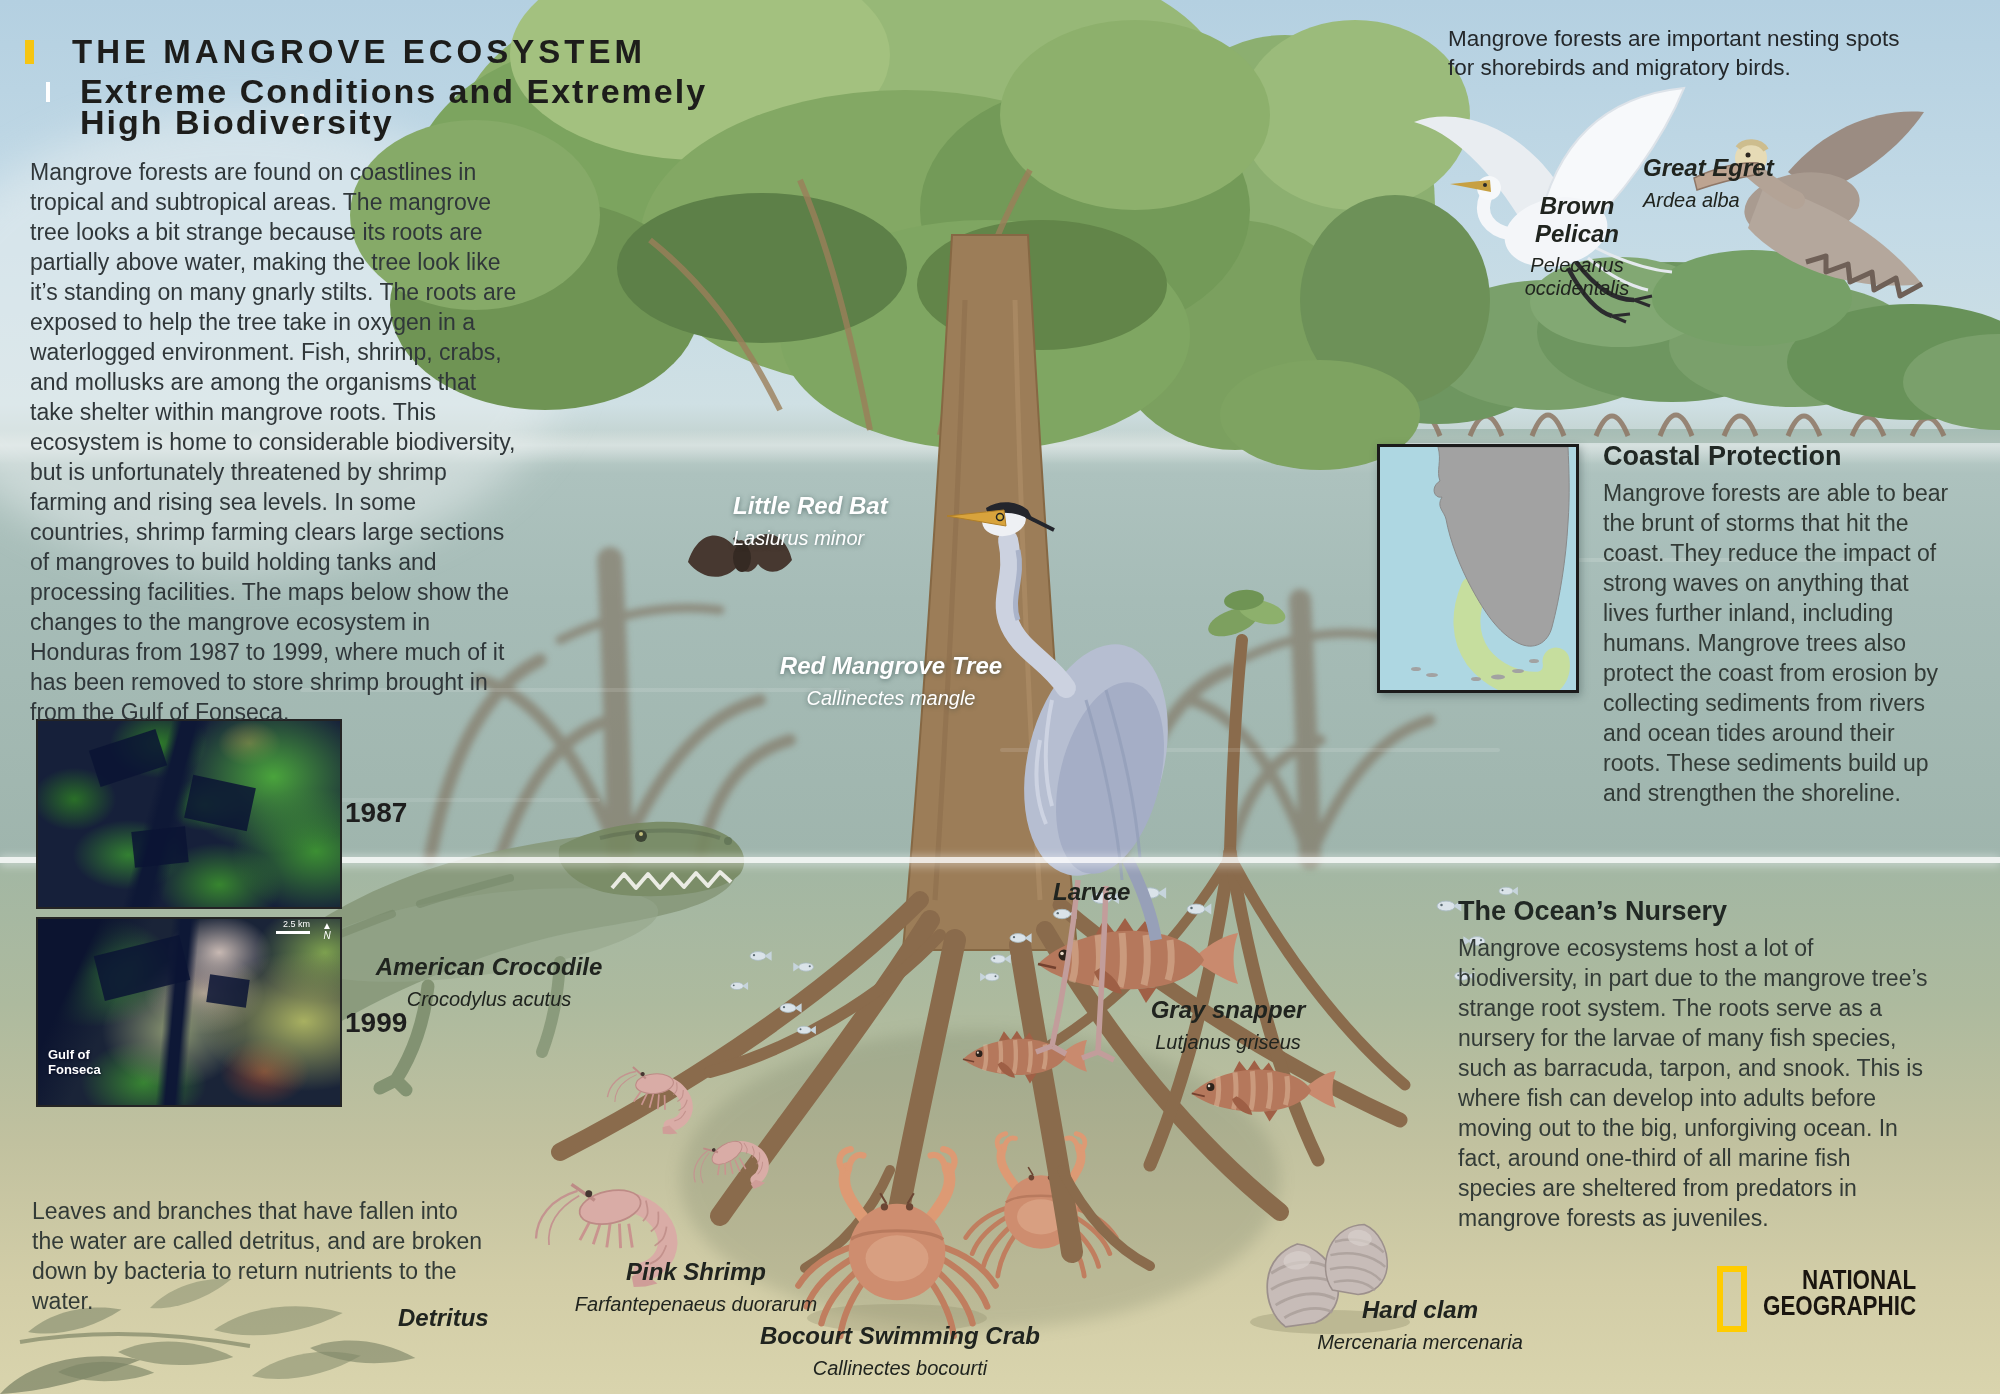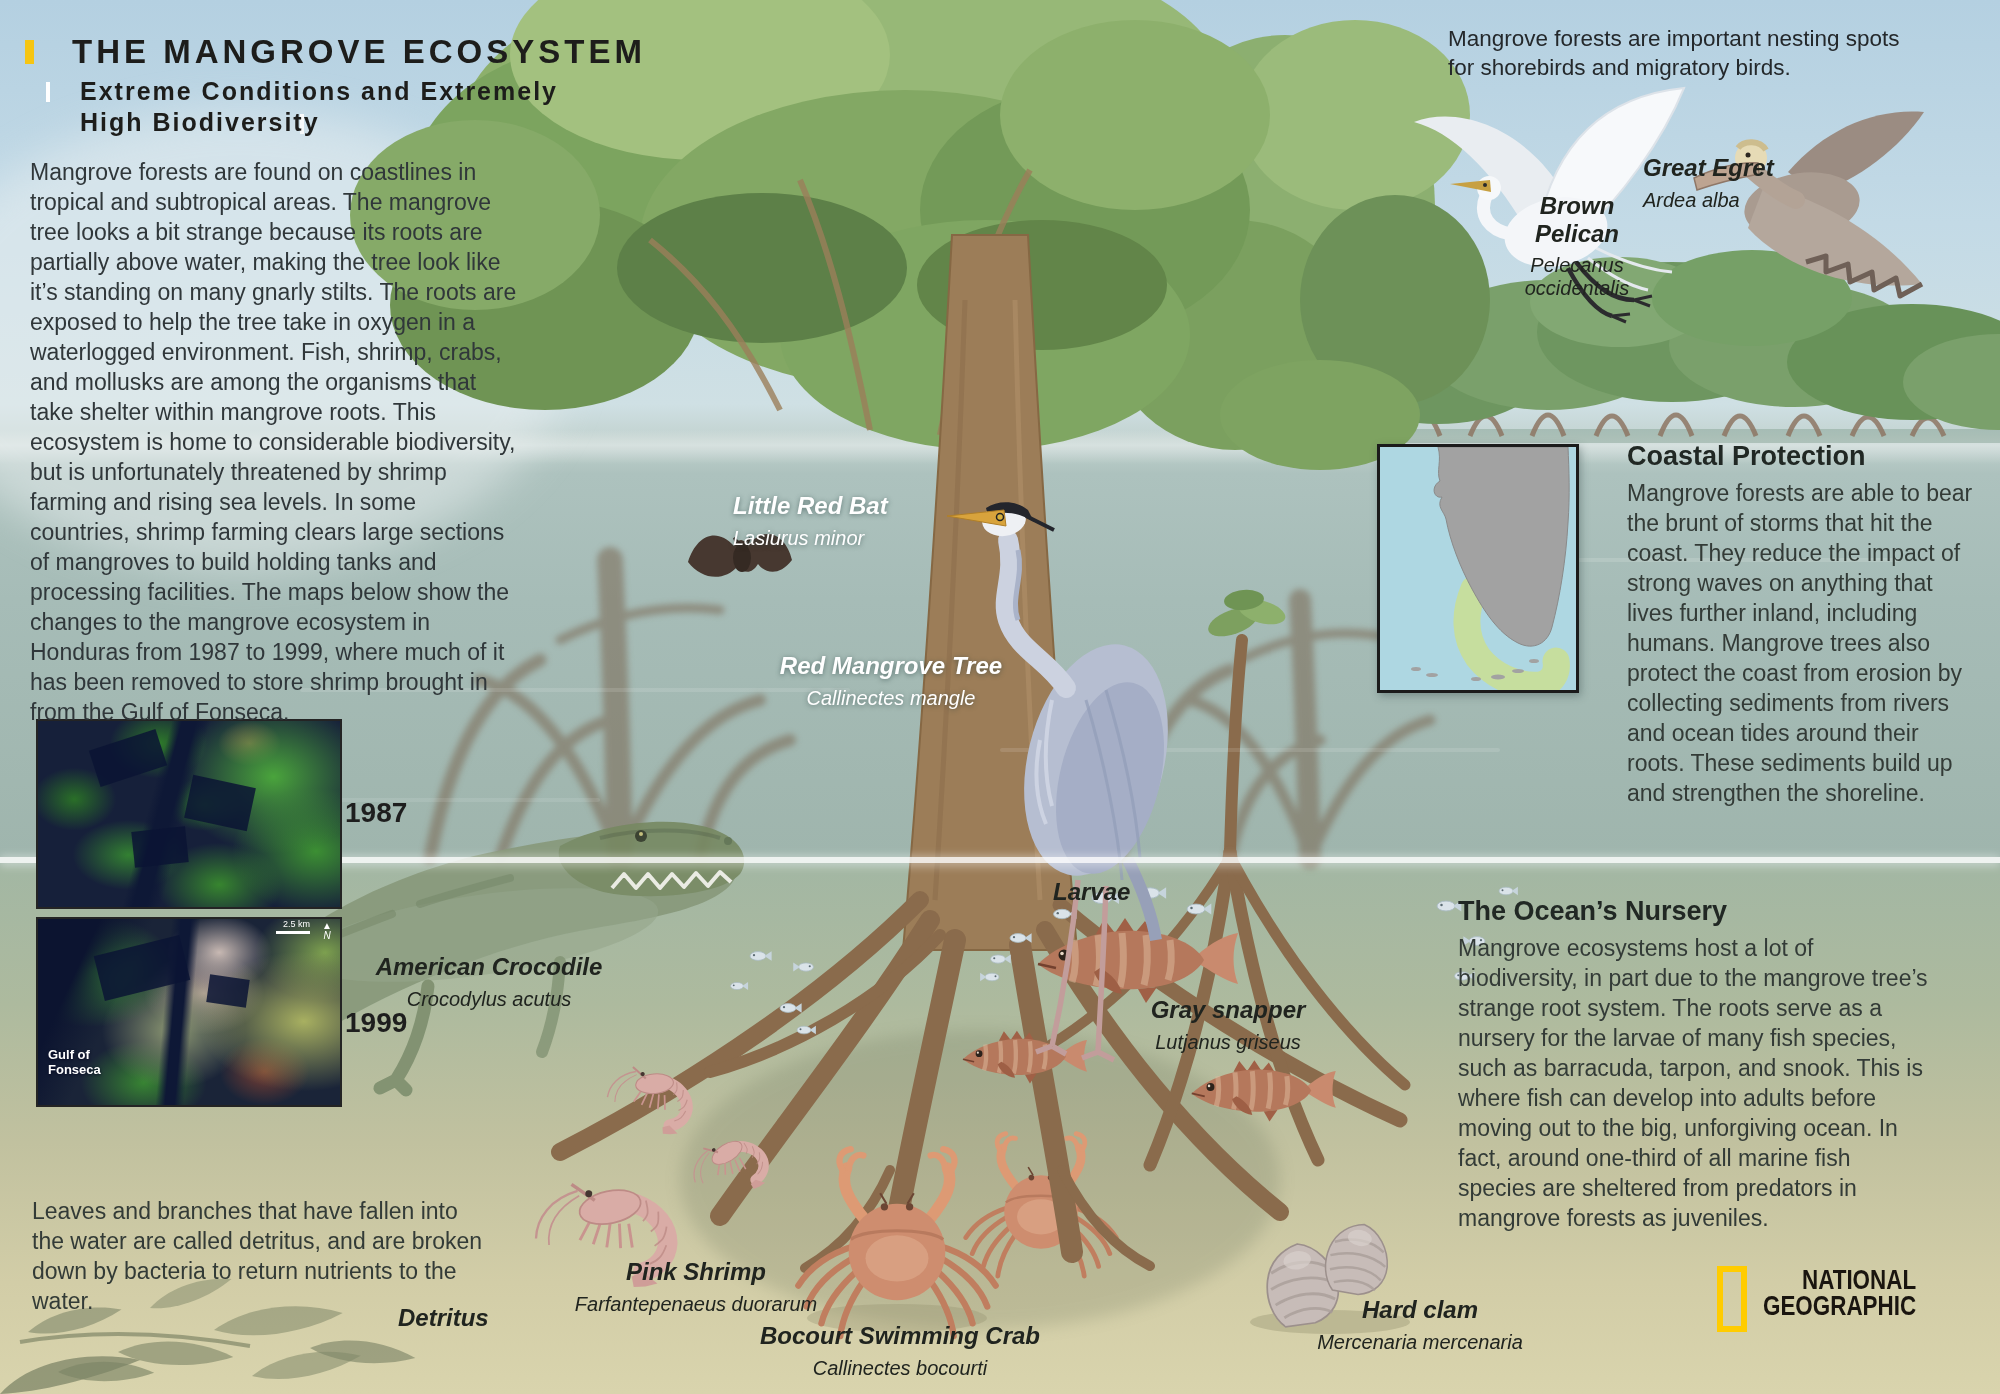--- a/index.html
+++ b/index.html
@@ -7,21 +7,21 @@
     position:relative;width:2000px;height:1394px;overflow:hidden;
     font-family:"Liberation Sans",sans-serif;
     background:linear-gradient(180deg,
       #b4d0e1 0%, #c3dae6 16%, #cfe0e4 29%, #c2d2cf 31.5%,
       #adc2be 34%, #a6bcb7 43%, #9fb5ad 61.4%,
       #a3b7a3 62.4%, #adba9e 72%, #c1c19f 82%, #d2cda7 92%, #d9d4ad 100%);
   }
   .abs{position:absolute;}
   
   .h1{font-size:33px;font-weight:800;letter-spacing:4px;color:#1d1d1b;white-space:nowrap;}
-  .h2{font-size:25px;font-weight:700;letter-spacing:2px;color:#1d1d1b;line-height:31px;white-space:pre-line;}
+  .h2{font-size:34px;font-weight:700;letter-spacing:2px;color:#1d1d1b;line-height:31px;white-space:pre-line;}
   .tick{position:absolute;background:#f6c512;}
   .tick.white{background:#ffffff;}
   .body-text{font-size:23px;line-height:30px;color:#30373a;}
   .caption{font-size:22.5px;line-height:29px;color:#24282b;white-space:pre-line;}
   .sec-h{font-size:27px;font-weight:700;color:#212824;}
   .sec-body{font-size:23px;line-height:30px;color:#333b37;}
   .sp{line-height:1.15;}
   .sp-name{font-size:24px;font-weight:700;font-style:italic;margin-bottom:7px;}
   .sp-sci{font-size:20px;font-style:italic;}
   .white{color:#ffffff;text-shadow:0 1px 5px rgba(35,60,60,.55);}
@@ -382,21 +382,21 @@
   <div class="tick white" style="left:46px;top:82px;width:4px;height:20px;"></div>
   <div class="abs textlayer h2" style="left:80px;top:76px;">Extreme Conditions and Extremely
 High Biodiversity</div>
   <div class="tick white" style="left:300px;top:114px;width:4px;height:20px;"></div>
 
   <div class="abs textlayer body-text" style="left:30px;top:157px;width:488px;">Mangrove forests are found on coastlines in tropical and subtropical areas. The mangrove tree looks a bit strange because its roots are partially above water, making the tree look like it’s standing on many gnarly stilts. The roots are exposed to help the tree take in oxygen in a waterlogged environment. Fish, shrimp, crabs, and mollusks are among the organisms that take shelter within mangrove roots. This ecosystem is home to considerable biodiversity, but is unfortunately threatened by shrimp farming and rising sea levels. In some countries, shrimp farming clears large sections of mangroves to build holding tanks and processing facilities. The maps below show the changes to the mangrove ecosystem in Honduras from 1987 to 1999, where much of it has been removed to store shrimp brought in from the Gulf of Fonseca.</div>
 
   <div class="abs textlayer caption" style="left:1448px;top:24px;width:520px;">Mangrove forests are important nesting spots
 for shorebirds and migratory birds.</div>
 
-  <div class="abs textlayer" style="left:1603px;top:441px;width:352px;margin-left:24px;">
+  <div class="abs textlayer" style="left:1603px;top:441px;width:352px;">
     <div class="sec-h">Coastal Protection</div>
     <div class="sec-body" style="margin-top:6px;">Mangrove forests are able to bear the brunt of storms that hit the coast. They reduce the impact of strong waves on anything that lives further inland, including humans. Mangrove trees also protect the coast from erosion by collecting sediments from rivers and ocean tides around their roots. These sediments build up and strengthen the shoreline.</div>
   </div>
 
   <div class="abs textlayer" style="left:1458px;top:896px;width:474px;">
     <div class="sec-h">The Ocean’s Nursery</div>
     <div class="sec-body" style="margin-top:6px;">Mangrove ecosystems host a lot of biodiversity, in part due to the mangrove tree’s strange root system. The roots serve as a nursery for the larvae of many fish species, such as barracuda, tarpon, and snook. This is where fish can develop into adults before moving out to the big, unforgiving ocean. In fact, around one-third of all marine fish species are sheltered from predators in mangrove forests as juveniles.</div>
   </div>
 
   <div class="abs textlayer sec-body" style="left:32px;top:1196px;width:458px;">Leaves and branches that have fallen into the water are called detritus, and are broken down by bacteria to return nutrients to the water.</div>

